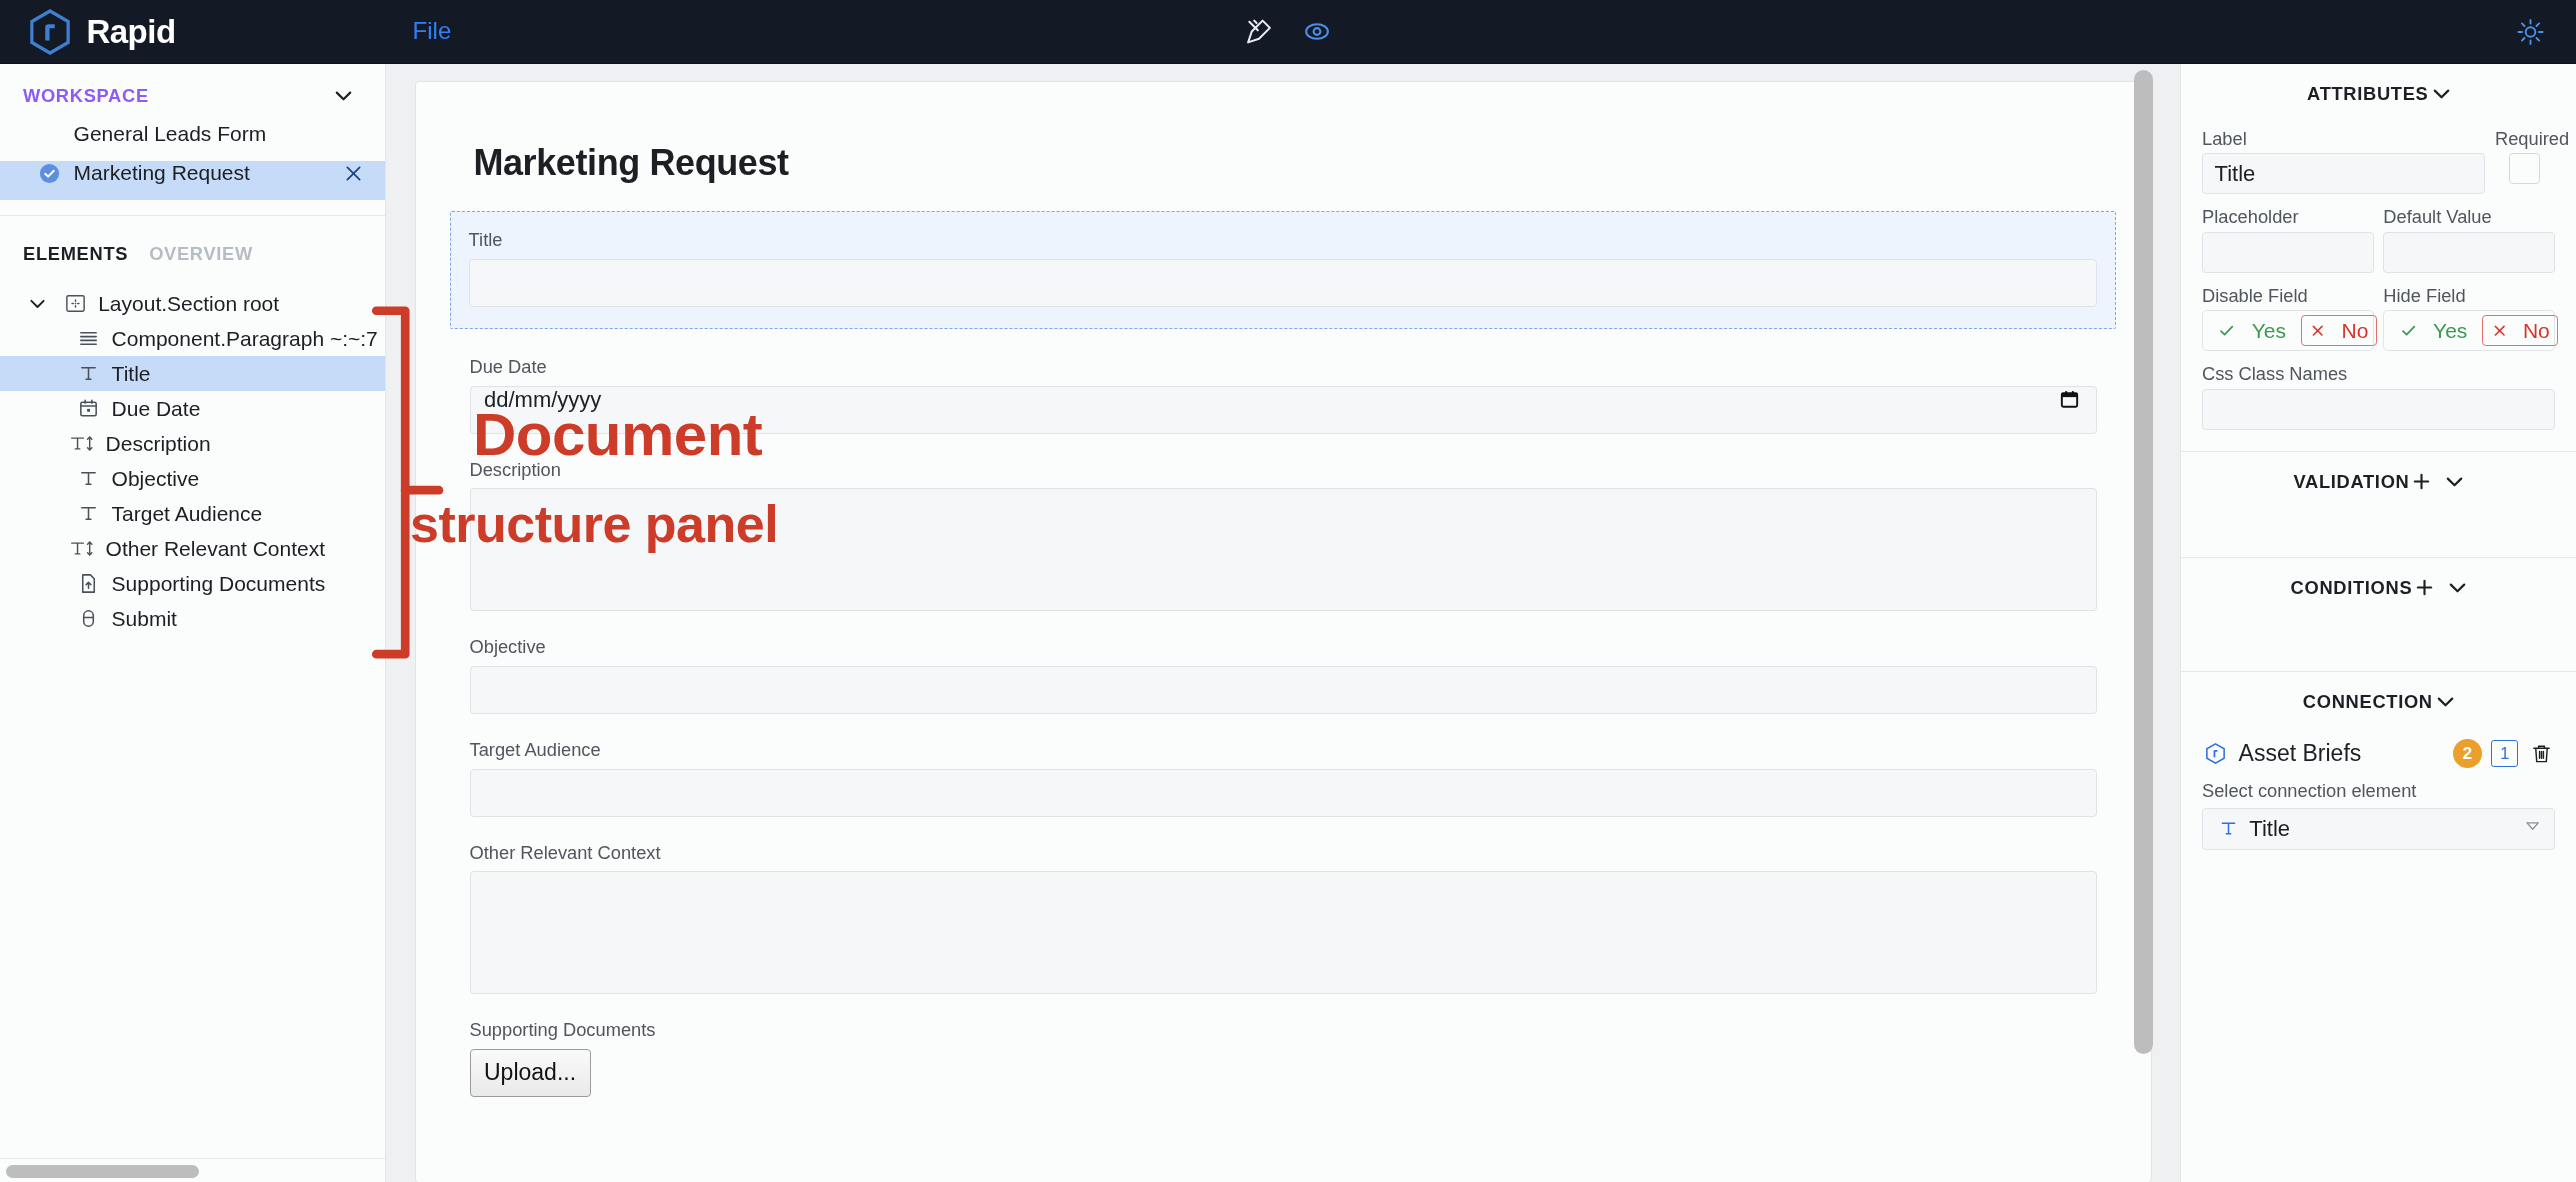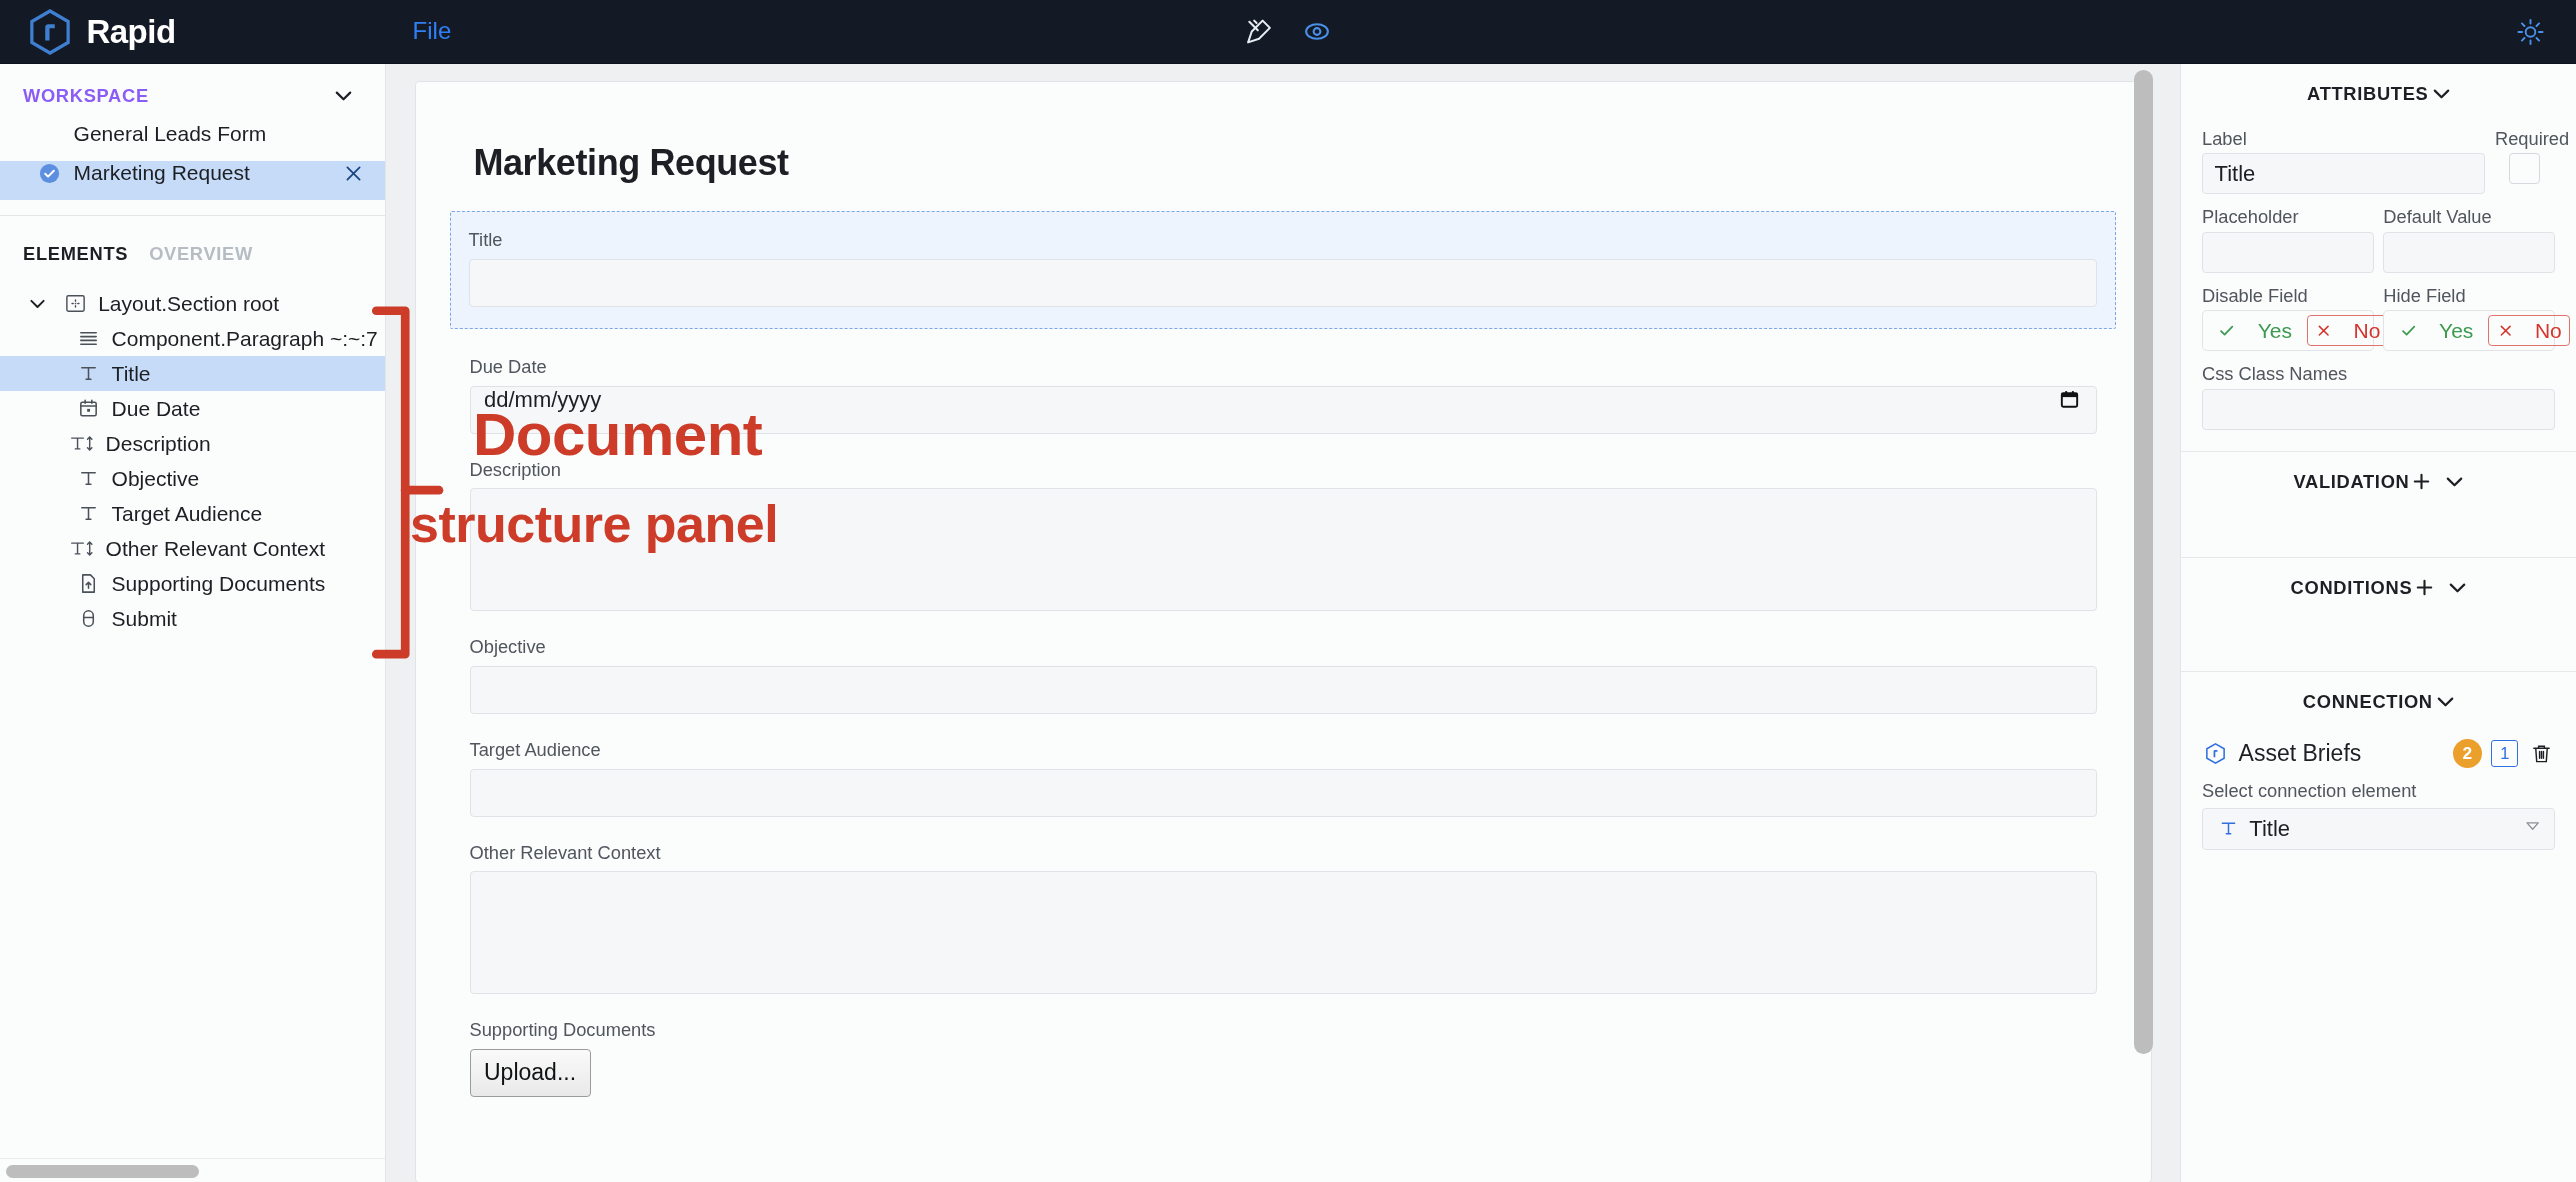--- a/index.html
+++ b/index.html
@@ -136,21 +136,21 @@
   }
   .req-wrap { width: 60px; flex: 0 0 60px; }
   .req-lbl { font-size: 18.3px; color: #50565d; display: block; margin-bottom: 3.9px; text-align: left; }
   .req-box { width: 31px; height: 31px; border: 1px solid #d5d9de; border-radius: 3.9px; background: #fbfcfc; cursor: pointer; margin-left: 13.5px; }
   .row-gap { margin-top: 11.6px; }
   .seg {
     display: flex; align-items: center; gap: 5.8px; height: 41px;
     border: 1px solid #e1e4e7; border-radius: 4.8px; padding: 0 5.8px; background: #fbfcfc;
   }
   .seg-btn {
-    display: flex; align-items: center; gap: 21px; height: 31px; padding: 0 7.7px;
+    display: flex; align-items: center; gap: 15px; height: 31px; padding: 0 7.7px;
     border-radius: 3.9px; font-size: 21px; cursor: pointer; border: 1px solid transparent;
     font-family: "Liberation Sans", sans-serif;
   }
   .seg-yes { color: #3b9a4e; }
   .seg-no { color: #d5342c; border-color: #e0716b; }
   .css-inp { width: 100%; height: 41px; background: #f6f7f9; border: 1px solid #dfe2e6; border-radius: 3.9px; margin-top: 3.9px; cursor: text; }
 
   .conn-row { display: flex; align-items: center; gap: 9.6px; padding: 3.9px 0 5.8px 0; }
   .conn-name { font-size: 23px; flex: 1 1 auto; }
   .badge-amber {

